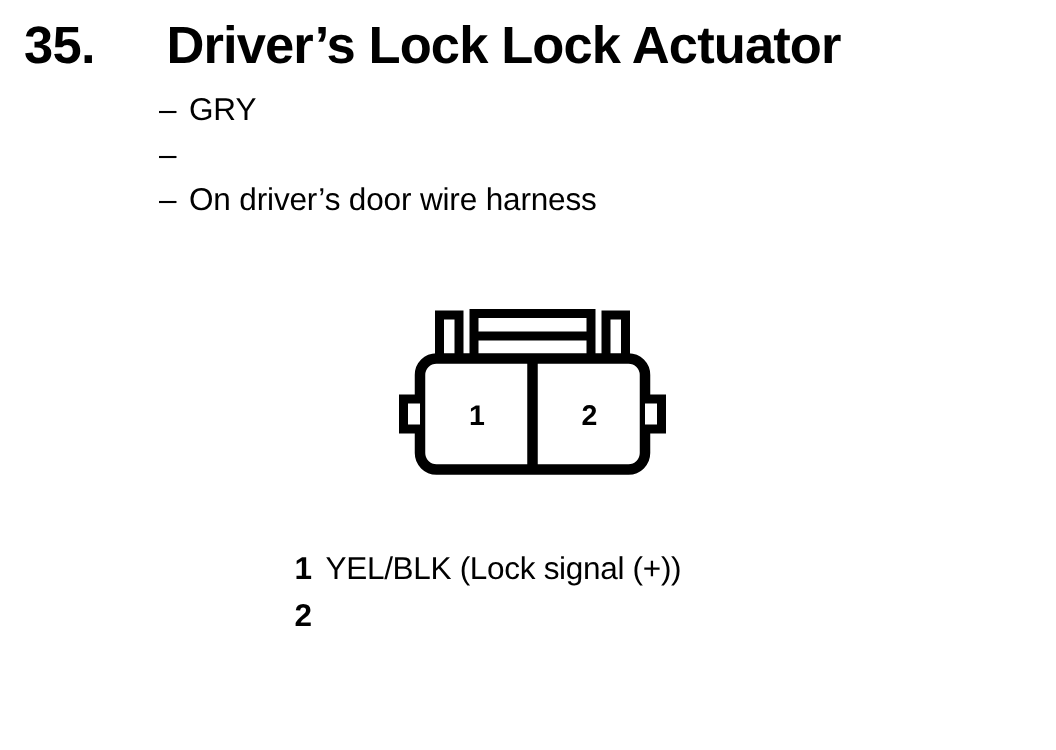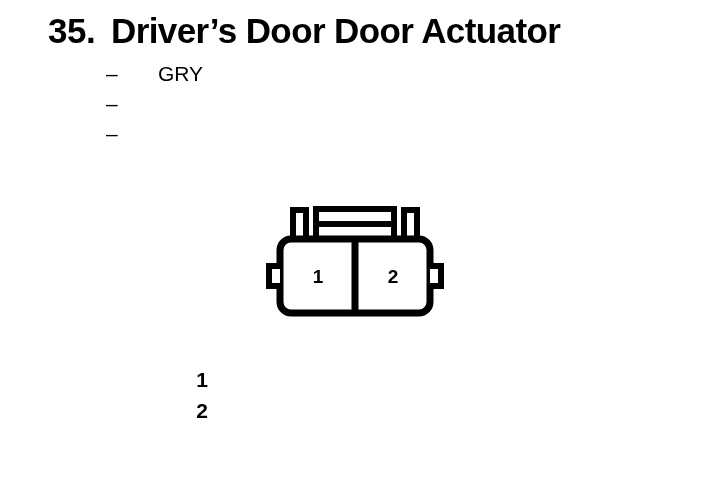--- a/index.html
+++ b/index.html
@@ -26,21 +26,20 @@
     height: 46px;
   }
   .header-number {
     position: absolute;
     left: 16px;
     top: 0;
     font-size: 35px;
     font-weight: bold;
     letter-spacing: -0.5px;
     line-height: 46px;
-    margin-left: 32px;
   }
   .header-title {
     position: absolute;
     left: 111px;
     top: 0;
     font-size: 35px;
     font-weight: bold;
     letter-spacing: -0.6px;
     line-height: 46px;
     white-space: nowrap;
@@ -59,21 +58,20 @@
     height: 30px;
     font-size: 21px;
     white-space: nowrap;
   }
   .bullet-dash {
     width: 20px;
     flex: 0 0 20px;
   }
   .bullet-text {
     letter-spacing: -0.1px;
-    margin-left: 32px;
   }
 
   
   .connector-figure {
     position: absolute;
     left: 255px;
     top: 198px;
     width: 200px;
     height: 125px;
   }
@@ -111,33 +109,34 @@
   }
   .legend-desc {
     letter-spacing: -0.2px;
   }
 </style>
 </head>
 <body>
 
 <div class="header">
   <div class="header-number">35.</div>
-  <div class="header-title">Driver’s Door Door Actuator</div>
+  <div class="header-title">Driver’s Lock Lock Actuator</div>
 </div>
 
 <div class="bullet-list">
   <div class="bullet-row">
     <span class="bullet-dash">–</span>
     <span class="bullet-text">GRY</span>
   </div>
   <div class="bullet-row">
     <span class="bullet-dash">–</span>
   </div>
   <div class="bullet-row">
     <span class="bullet-dash">–</span>
+    <span class="bullet-text">On driver’s door wire harness</span>
   </div>
 </div>
 
 <div class="connector-figure">
   <svg width="200" height="125" viewBox="0 0 200 125" xmlns="http://www.w3.org/2000/svg">
     <g fill="none" stroke="#000000" stroke-width="6" stroke-linejoin="miter">
 
       <path d="M 38 41 L 38 12 L 51 12 L 51 41"></path>
 
       <path d="M 149 41 L 149 12 L 162 12 L 162 41"></path>
@@ -158,17 +157,18 @@
     <line x1="100" y1="41" x2="100" y2="115" stroke="#000000" stroke-width="7"></line>
 
     <text class="pin-number" x="63" y="85" text-anchor="middle">1</text>
     <text class="pin-number" x="138" y="85" text-anchor="middle">2</text>
   </svg>
 </div>
 
 <div class="pin-legend">
   <div class="legend-row">
     <span class="legend-num">1</span>
+    <span class="legend-desc">YEL/BLK (Lock signal (+))</span>
   </div>
   <div class="legend-row">
     <span class="legend-num">2</span>
   </div>
 </div>
 
 </body></html>

